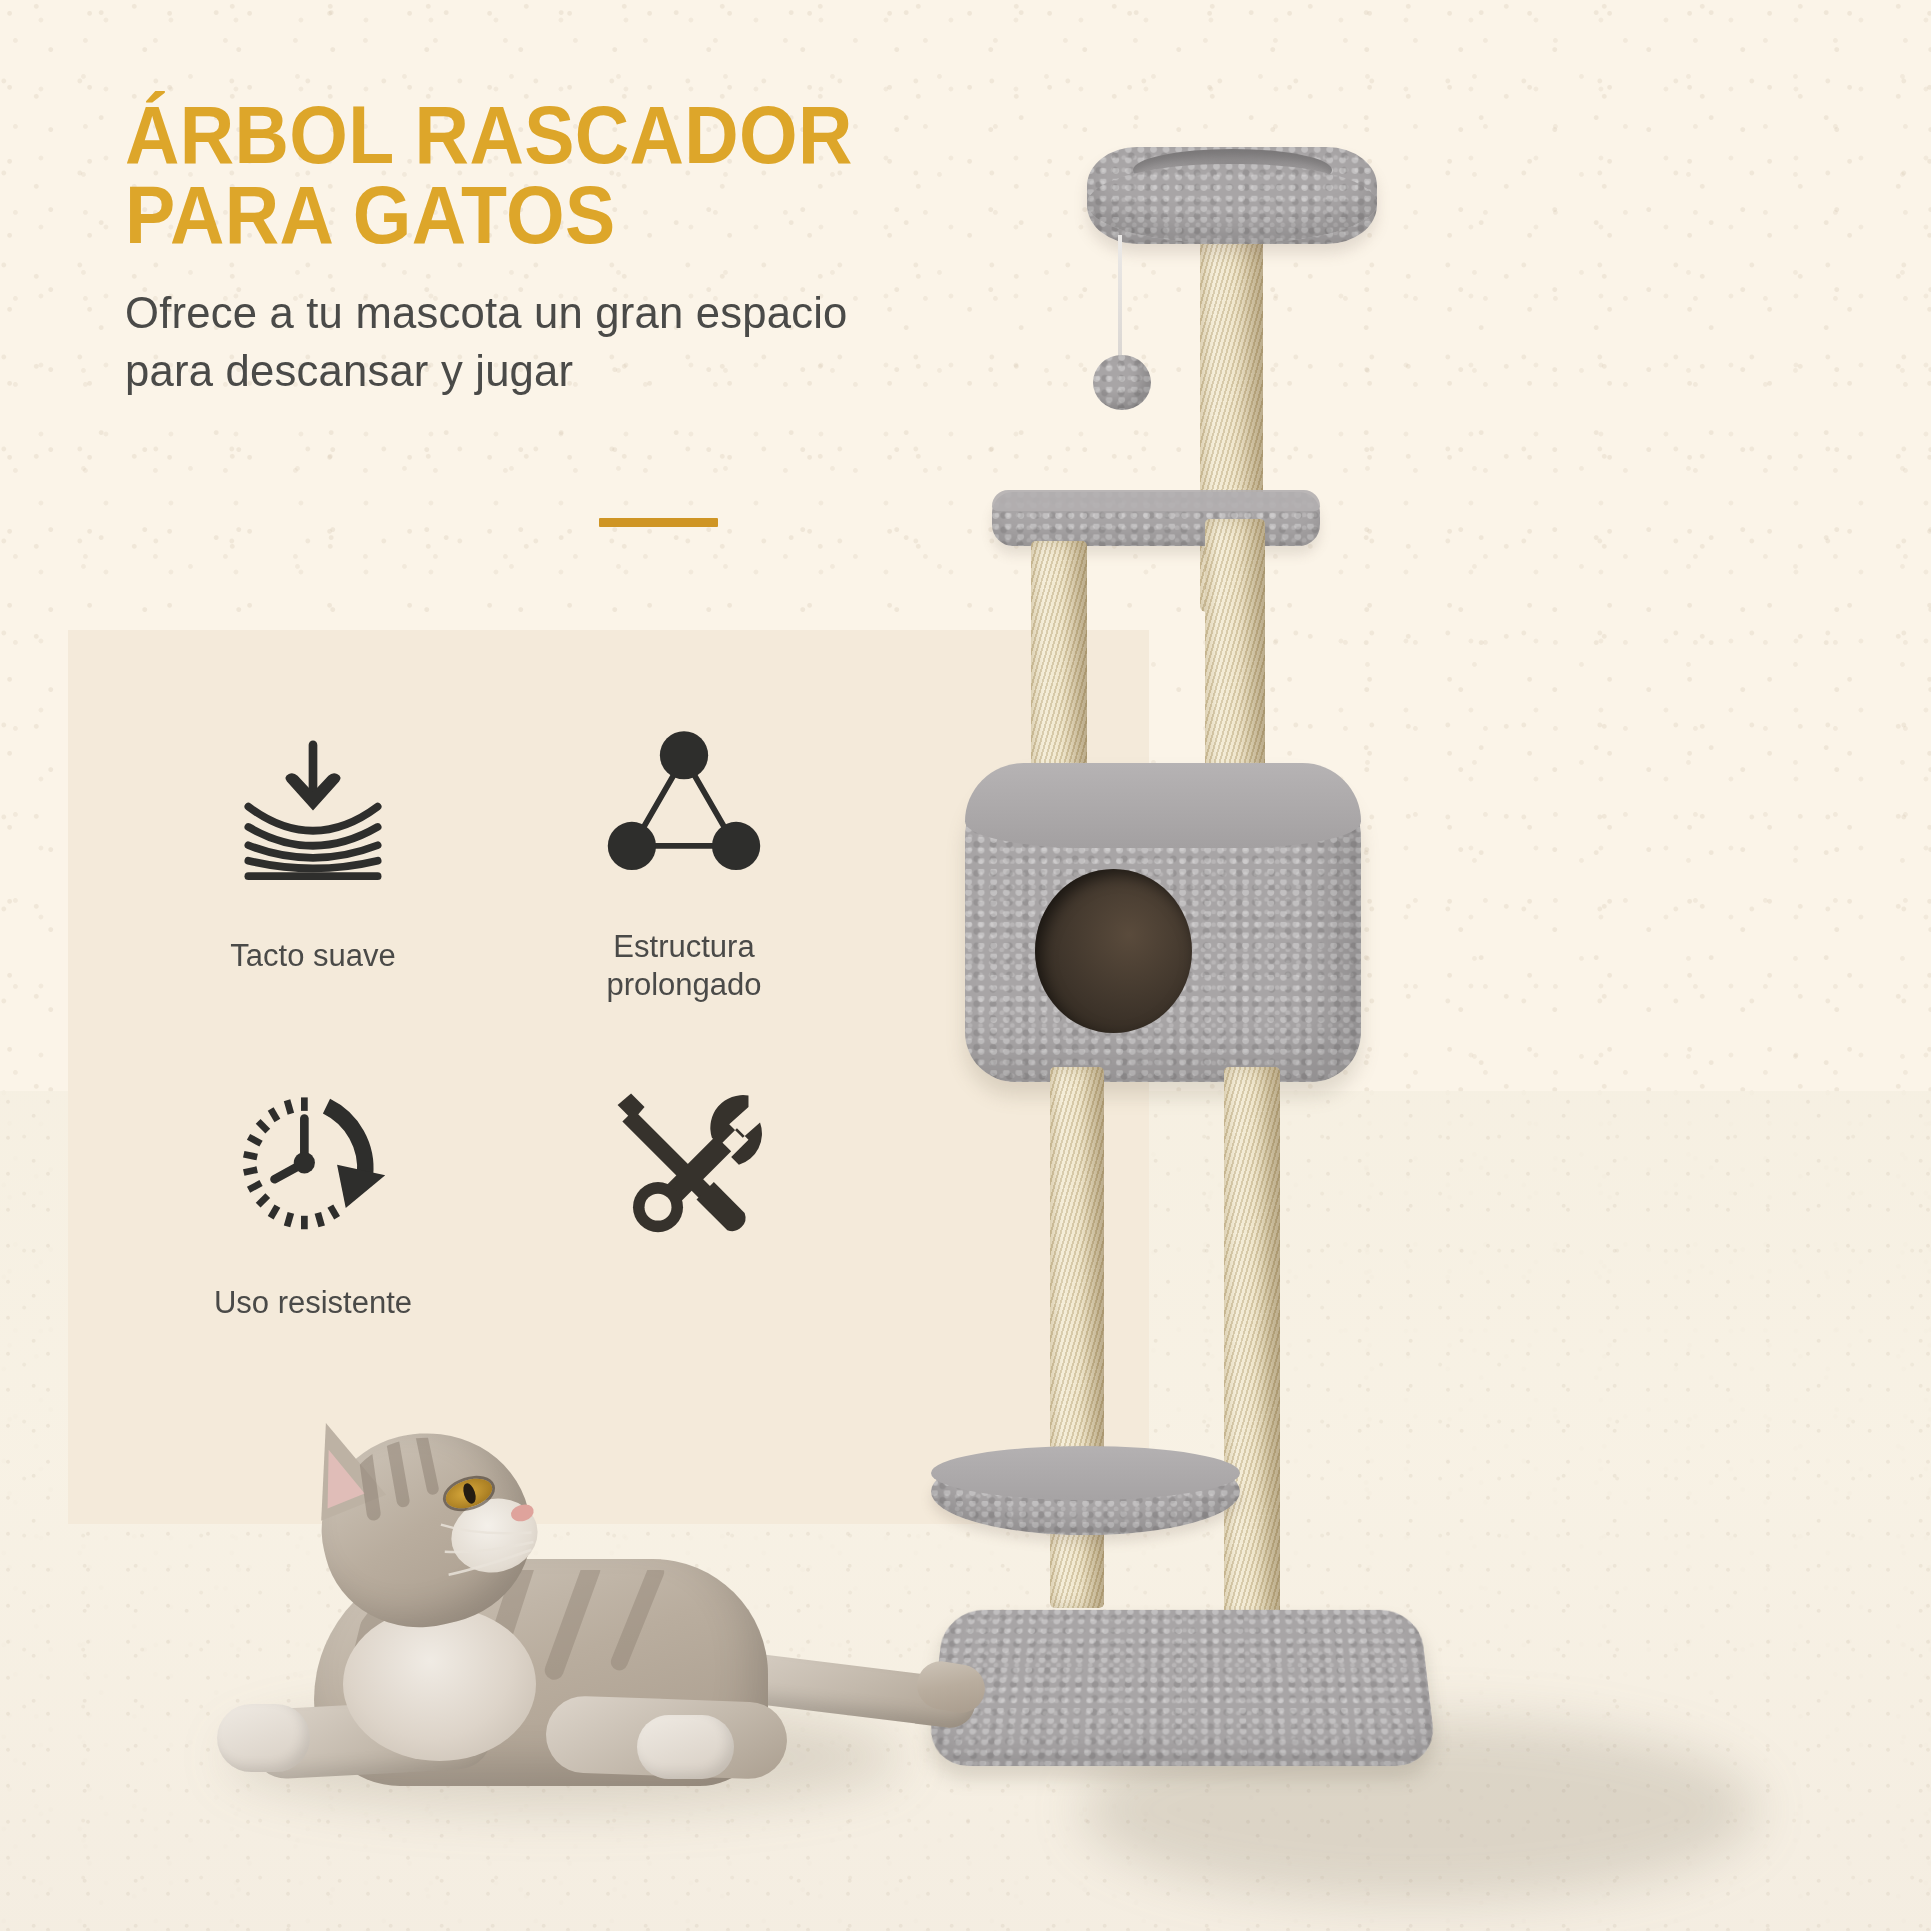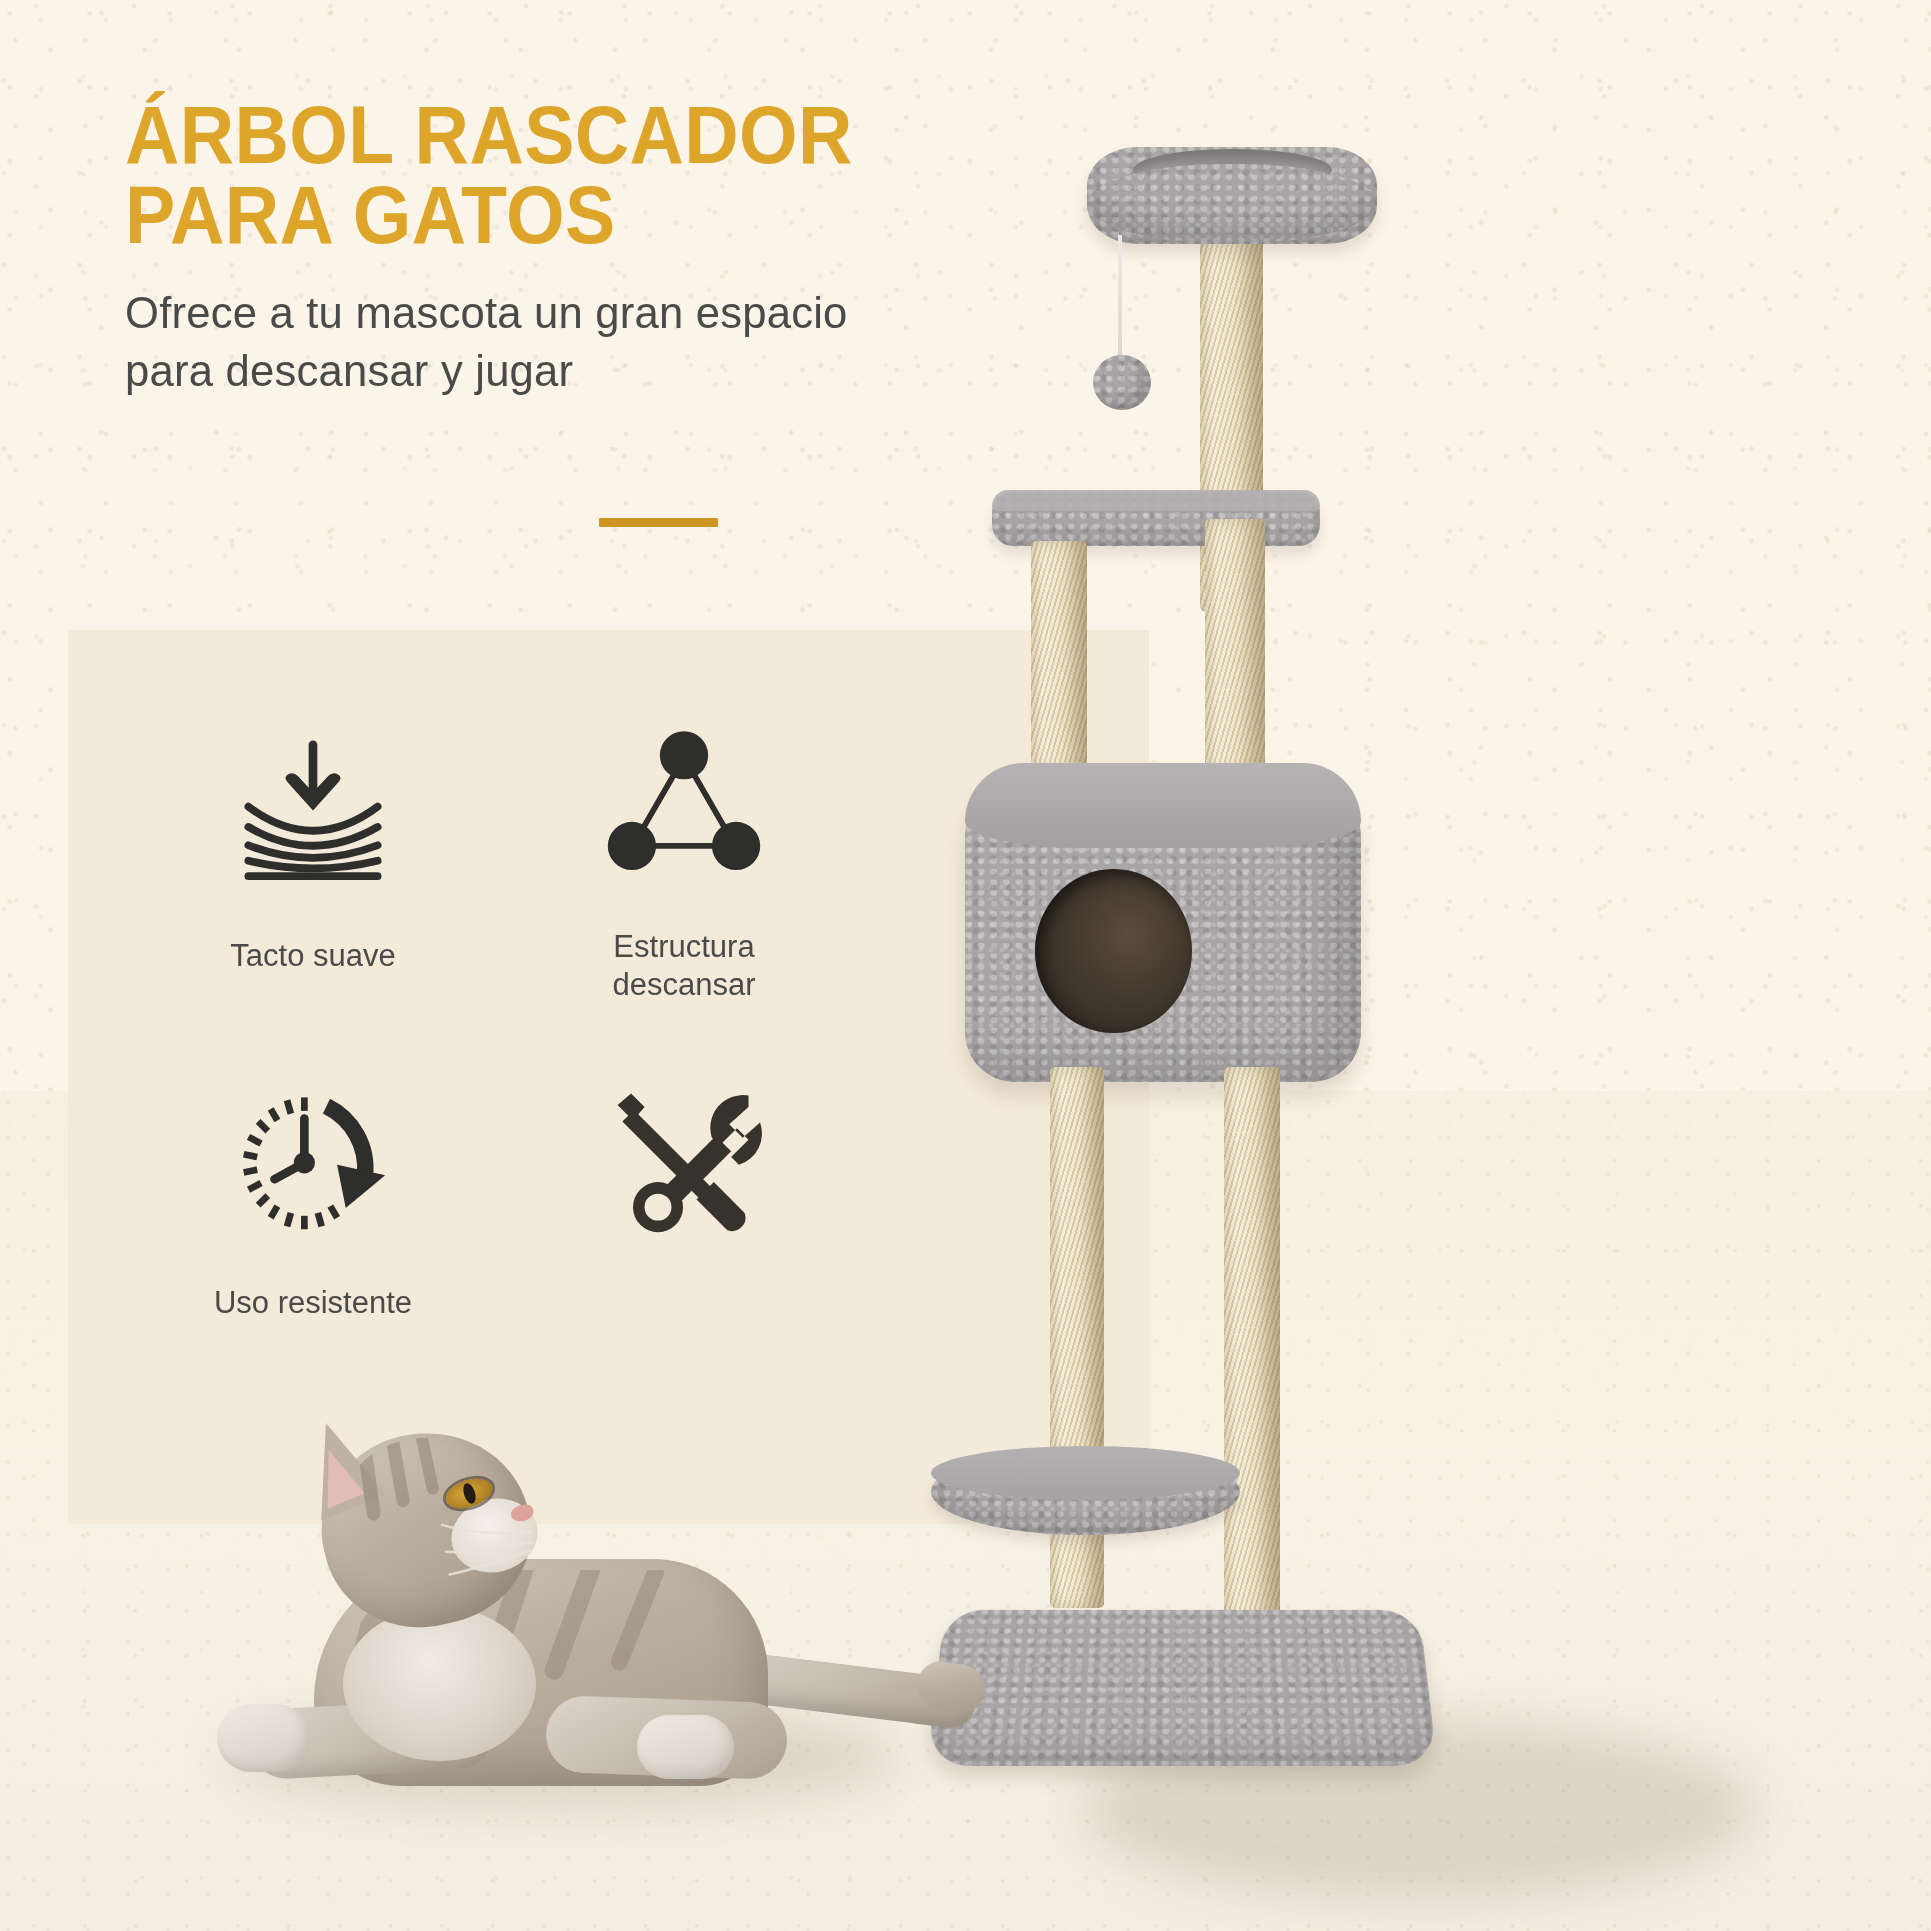--- a/index.html
+++ b/index.html
@@ -149,21 +149,21 @@
         <g stroke="#2e2e2c" stroke-width="6" fill="none">
           <path d="M85 30 L32 122 L138 122 Z"></path>
         </g>
         <circle cx="85" cy="28" r="25" fill="#2e2e2c"></circle>
         <circle cx="31" cy="122" r="25" fill="#2e2e2c"></circle>
         <circle cx="139" cy="122" r="25" fill="#2e2e2c"></circle>
       </svg>
     </div>
     <div class="lbl">
       <span>Estructura</span><br>
-      <span>descansar</span>
+      <span>prolongado</span>
     </div>
   </div>
 
   <div class="feature" id="feat-2">
     <div class="ic">
       <svg width="169" height="154" viewBox="0 0 175 160">
         <g stroke="#2e2e2c" stroke-width="7" stroke-linecap="butt">
           <g id="ticks">
             <path d="M78 16 V30"></path>
               <path d="M60 19 L64 33"></path>

